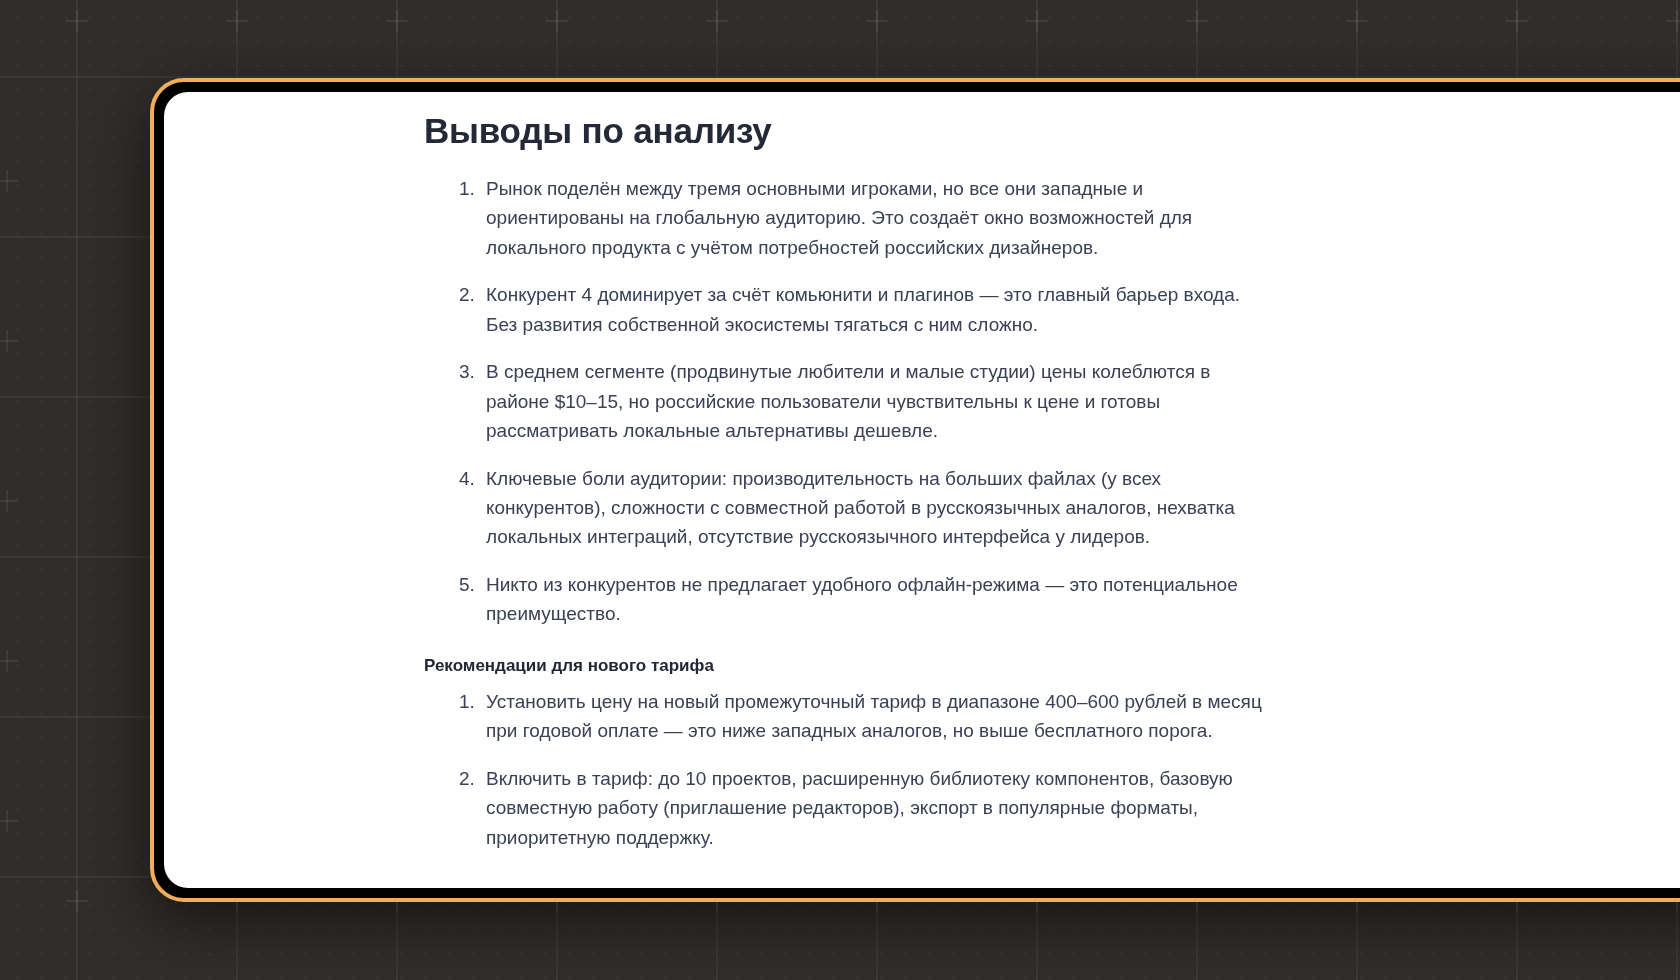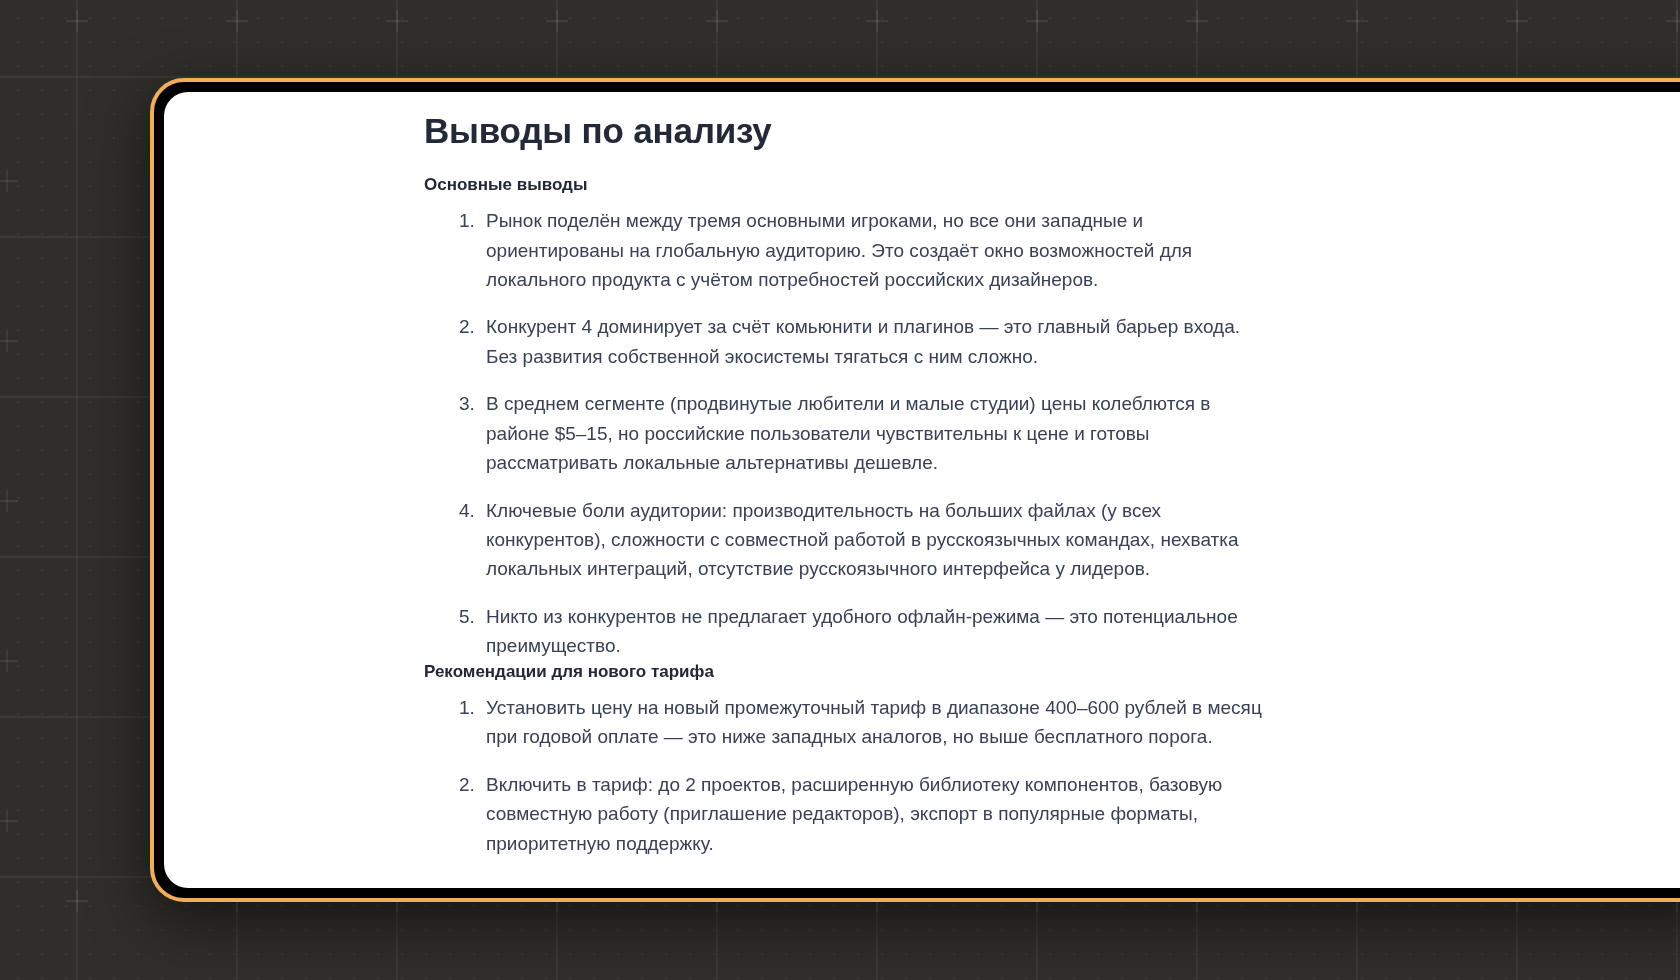--- a/index.html
+++ b/index.html
@@ -102,20 +102,21 @@
     line-height: 1.2;
   }
   .section-heading {
     font-size: 17px;
     font-weight: bold;
     color: #222836;
     margin: 0 0 10px 0;
     line-height: 1.3;
   }
   .section-heading.second {
+    margin-top: 26px;
   }
   ol.doc-list {
     margin: 0;
     padding: 0 0 0 56px;
     list-style-position: outside;
     list-style-type: decimal;
   }
   ol.doc-list li {
     font-size: 19px;
     line-height: 1.55;
@@ -173,34 +174,33 @@
 </div>
 
 <div class="device-frame">
   <div class="screen">
 
     <div class="doc">
       <div class="doc-inner">
 
         <h1 class="doc-title">Выводы по анализу</h1>
 
-        <h2 class="section-heading">Основные выводы</h2>
 
         <ol class="doc-list">
           <li>Рынок поделён между тремя основными игроками, но все они западные и ориентированы на глобальную аудиторию. Это создаёт окно возможностей для локального продукта с учётом потребностей российских дизайнеров.</li>
           <li>Конкурент 4 доминирует за счёт комьюнити и плагинов — это главный барьер входа. Без развития собственной экосистемы тягаться с ним сложно.</li>
-          <li>В среднем сегменте (продвинутые любители и малые студии) цены колеблются в районе $5–15, но российские пользователи чувствительны к цене и готовы рассматривать локальные альтернативы дешевле.</li>
-          <li>Ключевые боли аудитории: производительность на больших файлах (у всех конкурентов), сложности с совместной работой в русскоязычных командах, нехватка локальных интеграций, отсутствие русскоязычного интерфейса у лидеров.</li>
+          <li>В среднем сегменте (продвинутые любители и малые студии) цены колеблются в районе $10–15, но российские пользователи чувствительны к цене и готовы рассматривать локальные альтернативы дешевле.</li>
+          <li>Ключевые боли аудитории: производительность на больших файлах (у всех конкурентов), сложности с совместной работой в русскоязычных аналогов, нехватка локальных интеграций, отсутствие русскоязычного интерфейса у лидеров.</li>
           <li>Никто из конкурентов не предлагает удобного офлайн-режима — это потенциальное преимущество.</li>
         </ol>
 
         <h2 class="section-heading second">Рекомендации для нового тарифа</h2>
 
         <ol class="doc-list">
           <li>Установить цену на новый промежуточный тариф в диапазоне 400–600 рублей в месяц при годовой оплате — это ниже западных аналогов, но выше бесплатного порога.</li>
-          <li>Включить в тариф: до 2 проектов, расширенную библиотеку компонентов, базовую совместную работу (приглашение редакторов), экспорт в популярные форматы, приоритетную поддержку.</li>
+          <li>Включить в тариф: до 10 проектов, расширенную библиотеку компонентов, базовую совместную работу (приглашение редакторов), экспорт в популярные форматы, приоритетную поддержку.</li>
         </ol>
 
       </div>
     </div>
 
   </div>
 </div>
 
 </body></html>

